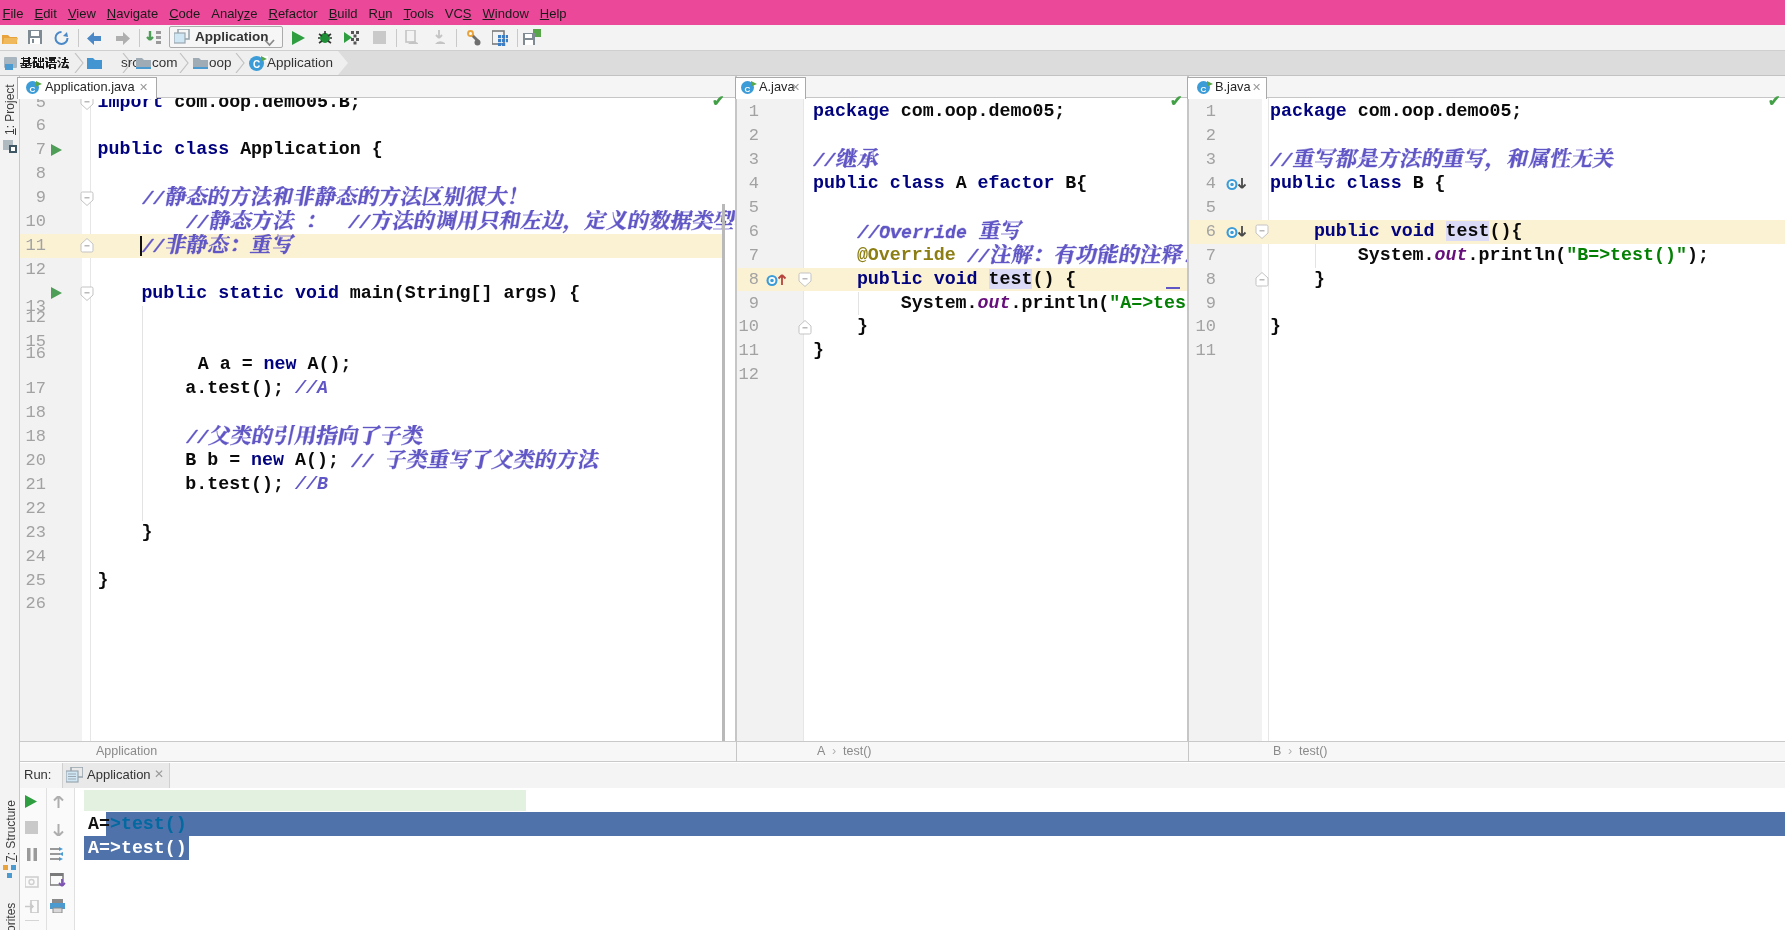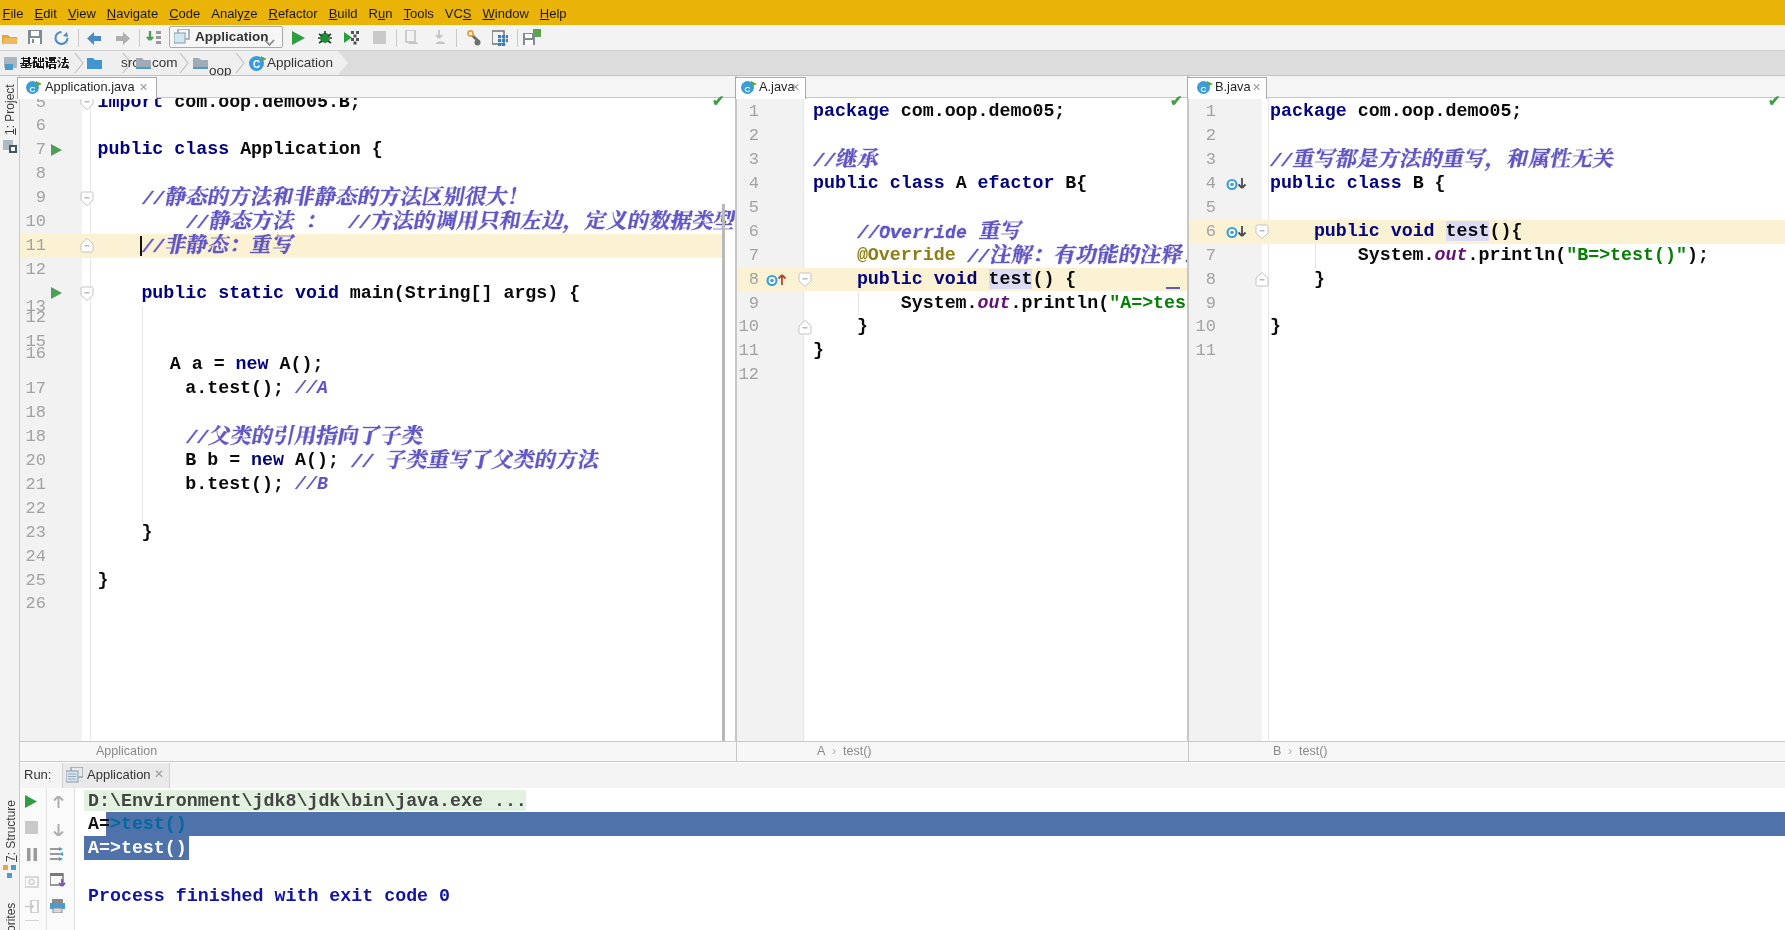--- a/index.html
+++ b/index.html
@@ -24,21 +24,21 @@
  font-size:12px;color:#3c3c3c;white-space:nowrap}
 .menu-item{display:inline-block;padding:0 5.5px;font-size:13px;color:#1a1a1a}
 .menu-item u{text-decoration:underline}
 .sep{position:absolute;width:1px;background:#c9c9c9}
 .crumbtxt{font-size:13.5px;color:#333}
 .tab{position:absolute;background:#fff;border:1px solid #a9a9a9;border-bottom:none;display:flex;align-items:center}
 .x{color:#9a9a9a;font-size:11px;font-weight:400}
 .bcrumb{font-size:12.5px;color:#8a8a8a}
 </style></head><body>
 <div id="w">
-<div class="abs" style="left:0;top:0;width:1785px;height:35px;background:#eab308;border-bottom:1px solid #D8D8D8">
+<div class="abs" style="left:0;top:0;width:1785px;height:35px;background:#ec4899;border-bottom:1px solid #D8D8D8">
 <div style="position:absolute;left:-3px;top:4px"><span class="menu-item"><u>F</u>ile</span><span class="menu-item"><u>E</u>dit</span><span class="menu-item"><u>V</u>iew</span><span class="menu-item"><u>N</u>avigate</span><span class="menu-item"><u>C</u>ode</span><span class="menu-item">Analy<u>z</u>e</span><span class="menu-item"><u>R</u>efactor</span><span class="menu-item"><u>B</u>uild</span><span class="menu-item">R<u>u</u>n</span><span class="menu-item"><u>T</u>ools</span><span class="menu-item">VC<u>S</u></span><span class="menu-item"><u>W</u>indow</span><span class="menu-item"><u>H</u>elp</span></div>
 </div>
 <div class="abs" style="left:0;top:25px;width:1785px;height:26px;background:#F3F3F3;border-bottom:1px solid #CFCFCF">
 <div class="abs" style="left:2px;top:6px;width:16px;height:13px"><svg width="16" height="13">
           <path d="M0 3 L6 3 L8 5 L15 5 L15 12 L0 12 Z" fill="#E8A33D"></path>
           <path d="M2 6 L16 6 L14 12 L1 12 Z" fill="#F0B95C"></path>
         </svg></div>
 <div class="abs" style="left:28px;top:5px;width:15px;height:15px"><svg width="15" height="15">
           <rect x="0" y="0" width="14" height="14" fill="#7E8B95"></rect>
           <rect x="3" y="1" width="8" height="5" fill="#fff"></rect>
@@ -157,21 +157,21 @@
 <div class="abs crumbtxt" style="left:121px;top:4px">src</div>
 <div class="abs" style="left:136px;top:5px;width:15px;height:13px"><svg width="15" height="13">
           <path d="M0 1 L6 1 L8 3 L15 3 L15 12 L0 12 Z" fill="#9FACB5"></path>
           <rect x="0" y="10" width="15" height="2" fill="#4B9BD0"></rect>
         </svg></div>
 <div class="abs crumbtxt" style="left:152px;top:4px">com</div>
 <div class="abs" style="left:193px;top:5px;width:15px;height:13px"><svg width="15" height="13">
           <path d="M0 1 L6 1 L8 3 L15 3 L15 12 L0 12 Z" fill="#9FACB5"></path>
           <rect x="0" y="10" width="15" height="2" fill="#4B9BD0"></rect>
         </svg></div>
-<div class="abs crumbtxt" style="left:209px;top:12px">oop</div>
+<div class="abs crumbtxt" style="left:209px;top:4px">oop</div>
 <div class="abs" style="left:249px;top:5px;width:19px;height:15px"><svg width="19" height="15">
           <circle cx="7.5" cy="7.5" r="7.5" fill="#3C9CD7"></circle>
           <text x="7.5" y="11.5" text-anchor="middle" font-size="10" font-weight="bold" fill="#fff" font-family="Liberation Sans">C</text>
           <path d="M11 0 L19 0 L19 7 Z" fill="#fff"></path>
           <path d="M12 0 L18 3 L12 5.5 Z" fill="#57A64A"></path>
         </svg></div>
 <div class="abs crumbtxt" style="left:267px;top:4px">Application</div>
 </div>
 <div class="abs" style="left:0;top:76px;width:20px;height:854px;background:#F3F3F3;border-right:1px solid #C9C9C9"></div>
 <div class="vlabel" style="left:3px;top:135px"><u>1</u>: Project</div>
@@ -188,21 +188,21 @@
       </svg></div>
 <div class="vlabel" style="left:4px;top:952px">Favorites</div>
 <div class="abs" style="left:20px;top:98.0px;width:715px;height:643px;overflow:hidden;background:#fff">
 <div class="abs" style="left:0;top:0;width:62px;height:643px;background:#F2F2F2"></div>
 <div class="abs" style="left:70px;top:0;width:1px;height:643px;background:#E6E6E6"></div>
 <div class="caretline" style="left:0;top:135.9px;width:702px;height:23.9px"></div>
 <div class="abs" style="left:121.5px;top:207.6px;width:1px;height:215.1px;background:#E3E3E3"></div>
 <div class="cl" style="top:-7.5px;left:77.5px"><span class="kw">import</span> com.oop.demo05.B;</div>
 <div class="cl" style="top:183.7px;left:77.5px">    <span class="kw">public static void</span> main(String[] args) {</div>
 <div class="cl" style="top:40.3px;left:77.5px"><span class="kw">public class</span> Application {</div>
-<div class="cl" style="top:255.4px;left:62px">        A a = <span class="kw">new</span> A();</div>
+<div class="cl" style="top:255.4px;left:90px">        A a = <span class="kw">new</span> A();</div>
 <div class="cl" style="top:279.3px;left:77.5px">        a.test(); <span class="cmt">//A</span></div>
 <div class="cl" style="top:351.0px;left:77.5px">        B b = <span class="kw">new</span> A(); </div>
 <div class="cl" style="top:374.9px;left:77.5px">        b.test(); <span class="cmt">//B</span></div>
 <div class="cl" style="top:422.7px;left:77.5px">    }</div>
 <div class="cl" style="top:470.5px;left:77.5px">}</div>
 <div class="cl" style="top:88.1px;left:121.5px"><svg class="cm" style="margin-top:0px" width="389" height="26" viewBox="0 0 389 26">
           <path d="M0 18 10 5H12L2 18Z M11 18 21 5H23L13 18Z M38 0C37 2 35 5 34 6L33 6L32 7H31L31 5H34C34 5 35 5 35 5C34 4 33 3 33 3L32 5H31L32 3H35C35 3 35 3 36 3C35 2 34 1 34 1L33 2H32L32 1C33 1 33 1 33 0L30 0L29 2H26L26 3H29L29 5H26L26 5H29L28 7H25L25 8H34C35 8 35 8 35 8L34 7L35 6L35 7H37L36 10H33L32 8L30 9H28L26 8L24 20H24C25 20 26 19 26 19L27 15H30L29 17C29 17 29 17 29 17C28 17 27 17 27 17L27 18C28 18 28 18 28 18C28 19 28 19 28 20C31 20 31 19 31 17L33 10C33 10 33 10 33 10L33 10H36L36 13H33L33 14H36L35 17C35 17 35 17 35 17C34 17 33 17 33 17L33 17C33 18 34 18 34 18C34 19 34 19 34 20C36 20 37 19 37 17L38 14H40L39 15H40C41 15 42 15 42 14L43 10H44C44 10 45 10 45 10C44 9 44 8 44 8L43 10L43 7C44 7 44 7 44 7L43 5L41 6H39C40 5 42 4 43 3C43 3 43 3 44 3L42 1L40 2H39C39 2 40 2 40 1C41 1 41 1 41 1ZM39 10H40L40 13H38ZM39 10 39 7H41L40 10ZM31 10 30 12H27L28 10ZM27 12H30L30 14H27ZM40 3C40 4 39 5 38 6H35C36 5 37 4 38 3Z M54 12 50 12 49 17C49 19 50 19 52 19H55C59 19 60 19 60 18C60 17 60 17 60 17L60 14H60C59 16 59 16 58 17C58 17 58 17 58 17C57 17 56 17 55 17H53C52 17 52 17 52 17L53 13C53 13 53 13 54 12ZM49 12H48C48 14 47 15 46 16C45 16 44 17 44 17C45 18 46 18 46 18C48 17 49 15 49 12ZM61 12 60 13C61 14 62 16 62 17C64 19 67 14 61 12ZM54 11 54 11C55 12 55 14 55 15C57 17 60 13 54 11ZM65 2 63 4H57C58 3 58 2 59 1C59 1 59 1 60 0L56 0C56 1 55 2 55 4H47L47 4H55C53 7 50 10 45 12L45 12C49 11 52 10 54 8C55 9 56 10 56 11C58 12 60 8 55 7C56 6 57 5 57 4H58C58 8 60 10 63 12C64 11 65 10 66 10L66 9C63 9 59 7 58 4H66C66 4 67 4 67 4C66 3 65 2 65 2Z M78 8 78 8C78 10 79 11 79 13C81 15 84 10 78 8ZM76 1 73 0C73 1 72 3 72 4H72L69 3L66 19H67C68 19 69 19 69 18L69 17H72L72 18H72C73 18 74 18 74 18L77 5C77 5 78 5 78 5L76 3L74 4H73C73 3 75 2 75 1C76 1 76 1 76 1ZM75 5 74 10H70L71 5ZM70 11H73L72 16H69ZM84 1 81 0C80 3 78 7 76 9L76 9C78 8 79 6 81 5H85C83 12 82 16 81 17C81 17 81 17 80 17C80 17 78 17 77 17L77 17C78 17 79 18 79 18C80 18 80 19 80 20C81 20 82 20 83 19C84 17 85 14 87 5C88 5 88 5 88 5L86 3L85 4H81C82 3 82 2 83 1C83 1 84 1 84 1Z M98 0 98 0C99 1 99 2 99 4C101 5 104 1 98 0ZM107 3 105 4H90L90 5H96C94 11 92 16 87 20L87 20C93 18 95 14 97 9H103C102 14 101 16 100 17C100 17 99 17 99 17C98 17 97 17 96 17L96 17C97 17 98 18 98 18C98 18 98 19 98 20C99 20 100 20 101 19C103 18 104 15 105 10C105 10 106 9 106 9L104 7L103 9H97C98 7 98 6 99 5H109C109 5 109 5 109 5C109 4 107 3 107 3Z M111 13C110 13 110 13 110 13L110 14C110 14 110 14 111 14C111 15 111 17 110 19C110 20 110 20 111 20C112 20 113 19 113 18C113 16 113 15 113 14C113 14 113 13 114 12C114 11 117 6 118 3L118 3C112 12 112 12 111 13C111 13 111 13 111 13ZM111 5 111 5C111 6 112 7 112 8C114 10 117 5 111 5ZM114 0 113 0C114 1 115 2 115 4C117 5 120 1 114 0ZM128 3 126 4H125L125 1C126 1 126 1 126 0L123 0L122 4H118L118 5H122L121 10H116L116 10H121C120 12 117 15 115 16C115 16 115 17 115 17L115 20C115 19 116 19 116 19C120 18 123 17 125 17C125 18 125 18 125 19C128 21 131 16 124 13L124 13C124 14 125 15 125 16C122 16 119 17 117 17C119 15 122 13 123 12C124 12 124 12 124 11L122 10H130C130 10 130 10 130 10C129 9 128 8 128 8L126 10H124L125 5H129C130 5 130 5 130 5C129 4 128 3 128 3Z M141 5 139 7H138L139 3C140 3 141 2 142 2C142 3 143 3 143 2L141 0C139 1 136 2 133 3L133 4C134 3 135 3 137 3L136 7H132L132 8H135C134 11 132 14 130 16L130 16C132 15 134 14 135 12L133 20H134C135 20 136 19 136 19L138 10C138 11 139 12 139 13C140 14 143 11 138 9L138 8H142C142 8 142 7 142 7C142 6 141 5 141 5ZM149 4 146 15H143L146 4ZM143 18 143 16H146L146 18H146C147 18 148 18 148 17L151 4C151 4 152 4 152 4L150 2L148 3H146L143 2L140 19H141C142 19 143 18 143 18Z M164 0 161 0 160 4H155L155 5H160L159 8H154L154 9H159L158 14H152L152 14H158L157 20H157C158 20 160 19 160 19L163 1C164 1 164 1 164 0ZM169 0 166 0 162 20H162C163 20 165 19 165 19L166 14H171C172 14 172 14 172 14C171 13 170 12 170 12L168 13H166L167 9H172C172 9 172 9 172 9C172 8 170 7 170 7L169 8H167L168 5H173C173 5 173 4 173 4C173 3 171 2 171 2L170 4H168L168 1C169 1 169 1 169 0Z M188 0C187 2 185 5 184 6L183 6L182 7H181L181 5H184C184 5 185 5 185 5C184 4 183 3 183 3L182 5H181L181 3H185C185 3 185 3 185 3C185 2 184 1 184 1L182 2H181L182 1C182 1 182 1 183 0L180 0L179 2H176L176 3H179L179 5H176L176 5H179L178 7H175L175 8H184C184 8 185 8 185 8L184 7L185 6L185 7H187L186 10H183L181 8L180 9H178L176 8L173 20H174C175 20 176 19 176 19L177 15H179L179 17C179 17 179 17 179 17C178 17 177 17 177 17L177 18C178 18 178 18 178 18C178 19 178 19 178 20C180 20 181 19 181 17L183 10C183 10 183 10 183 10L183 10H186L186 13H183L183 14H185L185 17C185 17 185 17 184 17C184 17 182 17 182 17L182 17C183 18 183 18 184 18C184 19 184 19 184 20C186 20 187 19 187 17L188 14H189L189 15H190C191 15 191 15 192 14L192 10H194C194 10 194 10 195 10C194 9 193 8 193 8L193 10L193 7C193 7 194 7 194 7L192 5L191 6H189C190 5 192 4 193 3C193 3 193 3 194 3L192 1L190 2H189C189 2 190 2 190 1C190 1 191 1 191 1ZM188 10H190L190 13H188ZM189 10 189 7H191L190 10ZM180 10 180 12H177L178 10ZM177 12H180L179 14H177ZM190 3C190 4 189 5 188 6H185C186 5 187 4 188 3Z M203 12 200 12 199 17C199 19 199 19 202 19H205C209 19 210 19 210 18C210 17 210 17 209 17L210 14H210C209 16 208 16 208 17C208 17 208 17 207 17C207 17 206 17 205 17H203C202 17 202 17 202 17L203 13C203 13 203 13 203 12ZM198 12H198C198 14 196 15 195 16C195 16 194 17 194 17C194 18 195 18 196 18C197 17 199 15 198 12ZM210 12 210 13C211 14 212 16 212 17C214 19 217 14 210 12ZM204 11 204 11C205 12 205 14 205 15C207 17 210 13 204 11ZM215 2 213 4H207C208 3 208 2 208 1C209 1 209 1 209 0L206 0C206 1 205 2 205 4H197L197 4H204C203 7 200 10 195 12L195 12C199 11 202 10 204 8C205 9 205 10 206 11C207 12 210 8 205 7C206 6 206 5 207 4H208C208 8 210 10 213 12C214 11 214 10 215 10L216 9C212 9 209 7 208 4H216C216 4 216 4 217 4C216 3 215 2 215 2Z M228 8 228 8C228 10 229 11 229 13C230 15 234 10 228 8ZM226 1 223 0C222 1 222 3 221 4H221L219 3L216 19H216C217 19 218 19 218 18L219 17H222L222 18H222C223 18 224 18 224 18L227 5C227 5 227 5 228 5L226 3L224 4H222C223 3 224 2 225 1C225 1 226 1 226 1ZM224 5 223 10H220L221 5ZM220 11H223L222 16H219ZM234 1 231 0C229 3 228 7 226 9L226 9C228 8 229 6 231 5H235C233 12 232 16 231 17C231 17 231 17 230 17C230 17 228 17 227 17L227 17C228 17 229 18 229 18C230 18 230 19 229 20C231 20 232 20 233 19C234 17 235 14 237 5C237 5 238 5 238 5L236 3L234 4H231C232 3 232 2 233 1C233 1 234 1 234 1Z M248 0 248 0C248 1 249 2 249 4C251 5 254 1 248 0ZM257 3 255 4H239L239 5H245C244 11 242 16 237 20L237 20C242 18 245 14 247 9H252C251 14 250 16 250 17C249 17 249 17 249 17C248 17 247 17 246 17L246 17C247 17 247 18 248 18C248 18 248 19 248 20C249 20 250 20 251 19C252 18 253 15 255 10C255 10 256 9 256 9L254 7L252 9H247C248 7 248 6 248 5H259C259 5 259 5 259 5C258 4 257 3 257 3Z M260 13C260 13 259 13 259 13L259 14C260 14 260 14 260 14C261 15 261 17 260 19C260 20 260 20 261 20C262 20 263 19 263 18C263 16 263 15 263 14C263 14 263 13 263 12C264 11 267 6 268 3L268 3C262 12 262 12 261 13C261 13 261 13 260 13ZM261 5 261 5C261 6 262 7 262 8C264 10 266 5 261 5ZM263 0 263 0C264 1 265 2 265 4C267 5 269 1 263 0ZM278 3 276 4H274L275 1C276 1 276 1 276 0L273 0L272 4H268L268 5H272L271 10H265L265 10H271C269 12 267 15 265 16C265 16 264 17 264 17L265 20C265 19 265 19 266 19C270 18 273 17 275 17C275 18 275 18 275 19C278 21 281 16 274 13L273 13C274 14 274 15 275 16C272 16 269 17 266 17C269 15 271 13 273 12C273 12 274 12 274 11L271 10H279C280 10 280 10 280 10C279 9 278 8 278 8L276 10H273L274 5H279C280 5 280 5 280 5C279 4 278 3 278 3Z M300 0 298 2H287L284 1L281 18C281 18 280 18 280 18L282 20L283 19H299C299 19 299 19 299 18C299 17 297 16 297 16L296 18H283L286 2H301C301 2 302 2 302 2C301 1 300 0 300 0ZM299 5 296 3C295 5 294 7 293 8C292 7 290 6 288 5L288 5C289 6 290 8 291 10C289 12 287 14 285 16L285 16C288 15 290 13 292 11C293 13 294 14 294 15C296 16 298 13 295 9C296 8 297 7 298 5C299 5 299 5 299 5Z M324 1 321 0 318 17C318 17 317 17 317 17C317 17 314 17 314 17L314 17C315 17 316 18 316 18C316 18 316 19 316 20C319 20 320 19 320 17L323 1C324 1 324 1 324 1ZM319 2 316 2 314 15H314C315 15 316 15 316 14L318 3C319 3 319 2 319 2ZM311 7H307L308 2H312ZM306 1 304 9H304C306 9 306 8 306 8L307 7H311L311 8H311C312 8 313 8 313 8L314 3C315 2 315 2 315 2L313 0L312 2H308ZM310 8 307 8C306 8 306 9 306 10H303L303 11H306C305 14 303 18 301 20L301 20C305 18 307 15 308 11H310C309 15 309 17 308 17C308 17 308 17 308 17C307 17 306 17 306 17L305 17C306 18 307 18 307 18C307 19 307 19 307 20C308 20 309 20 309 19C311 18 312 16 313 11C313 11 313 11 314 11L312 9L310 10H308L309 8C309 8 310 8 310 8Z M333 2 330 0C329 2 327 4 325 6L325 6C327 5 330 3 332 2C333 2 333 2 333 2ZM343 12 341 10C340 11 339 12 338 13C337 12 337 11 337 9H340L340 10H340C341 10 342 10 342 10L344 2C344 2 344 2 345 2L343 0L341 1H336L334 0L331 16C331 17 331 17 330 17L330 20C331 20 331 20 331 19C333 18 335 17 336 16L336 16L333 17L335 9H336C336 15 337 18 340 20C341 18 342 18 343 17L343 17C341 17 339 15 338 14C340 13 341 13 342 12C343 12 343 12 343 12ZM336 3 336 2H341L341 5H335ZM335 6H341L340 9H335ZM330 9 329 8C330 8 331 7 332 6C332 6 332 6 333 6L330 4C329 7 326 10 323 12L323 13C325 12 326 11 327 10L325 20H325C326 20 327 19 328 19L329 9C330 9 330 9 330 9Z M355 0C355 2 355 4 354 6H346L346 7H354C352 12 350 16 343 20L343 20C352 17 355 13 356 7C356 12 357 17 361 20C362 18 363 18 364 17L364 17C359 15 357 11 357 7H365C366 7 366 7 366 7C365 6 364 4 364 4L362 6H357C357 5 358 3 358 1C359 1 359 1 359 0Z M370 18C371 18 372 17 372 17C372 16 371 15 370 15C369 15 369 16 368 17C368 17 369 18 370 18ZM370 13H371L372 10C373 6 374 4 374 3C374 2 374 1 373 1C372 1 371 2 371 3C371 4 371 6 371 10Z" fill="#6156C5" stroke="#6156C5" stroke-width="0.4"></path>
         </svg></div>
 <div class="cl" style="top:112.0px;left:165.5px"><svg class="cm" style="margin-top:0px" width="594" height="26" viewBox="0 0 594 26">
           <path d="M0 18 10 5H12L2 18Z M11 18 21 5H23L13 18Z M38 0C37 2 35 5 34 6L33 6L32 7H31L31 5H34C34 5 35 5 35 5C34 4 33 3 33 3L32 5H31L32 3H35C35 3 35 3 36 3C35 2 34 1 34 1L33 2H32L32 1C33 1 33 1 33 0L30 0L29 2H26L26 3H29L29 5H26L26 5H29L28 7H25L25 8H34C35 8 35 8 35 8L34 7L35 6L35 7H37L36 10H33L32 8L30 9H28L26 8L24 20H24C25 20 26 19 26 19L27 15H30L29 17C29 17 29 17 29 17C28 17 27 17 27 17L27 18C28 18 28 18 28 18C28 19 28 19 28 20C31 20 31 19 31 17L33 10C33 10 33 10 33 10L33 10H36L36 13H33L33 14H36L35 17C35 17 35 17 35 17C34 17 33 17 33 17L33 17C33 18 34 18 34 18C34 19 34 19 34 20C36 20 37 19 37 17L38 14H40L39 15H40C41 15 42 15 42 14L43 10H44C44 10 45 10 45 10C44 9 44 8 44 8L43 10L43 7C44 7 44 7 44 7L43 5L41 6H39C40 5 42 4 43 3C43 3 43 3 44 3L42 1L40 2H39C39 2 40 2 40 1C41 1 41 1 41 1ZM39 10H40L40 13H38ZM39 10 39 7H41L40 10ZM31 10 30 12H27L28 10ZM27 12H30L30 14H27ZM40 3C40 4 39 5 38 6H35C36 5 37 4 38 3Z M54 12 50 12 49 17C49 19 50 19 52 19H55C59 19 60 19 60 18C60 17 60 17 60 17L60 14H60C59 16 59 16 58 17C58 17 58 17 58 17C57 17 56 17 55 17H53C52 17 52 17 52 17L53 13C53 13 53 13 54 12ZM49 12H48C48 14 47 15 46 16C45 16 44 17 44 17C45 18 46 18 46 18C48 17 49 15 49 12ZM61 12 60 13C61 14 62 16 62 17C64 19 67 14 61 12ZM54 11 54 11C55 12 55 14 55 15C57 17 60 13 54 11ZM65 2 63 4H57C58 3 58 2 59 1C59 1 59 1 60 0L56 0C56 1 55 2 55 4H47L47 4H55C53 7 50 10 45 12L45 12C49 11 52 10 54 8C55 9 56 10 56 11C58 12 60 8 55 7C56 6 57 5 57 4H58C58 8 60 10 63 12C64 11 65 10 66 10L66 9C63 9 59 7 58 4H66C66 4 67 4 67 4C66 3 65 2 65 2Z M77 0 77 0C77 1 78 2 78 4C80 5 83 1 77 0ZM86 3 84 4H68L68 5H74C73 11 71 16 65 20L65 20C71 18 74 14 76 9H81C80 14 79 16 78 17C78 17 78 17 78 17C77 17 75 17 74 17L74 17C75 17 76 18 76 18C77 18 77 19 77 20C78 20 79 20 80 19C81 18 82 15 84 10C84 10 84 9 85 9L83 7L81 9H76C76 7 77 6 77 5H87C88 5 88 5 88 5C87 4 86 3 86 3Z M89 13C89 13 88 13 88 13L88 14C89 14 89 14 89 14C90 15 89 17 89 19C89 20 89 20 89 20C91 20 91 19 92 18C92 16 91 15 92 14C92 14 92 13 92 12C93 11 95 6 97 3L97 3C91 12 91 12 90 13C90 13 90 13 89 13ZM90 5 89 5C90 6 91 7 91 8C93 10 95 5 90 5ZM92 0 92 0C93 1 93 2 93 4C95 5 98 1 92 0ZM107 3 105 4H103L104 1C105 1 105 1 105 0L102 0L101 4H97L97 5H101L100 10H94L94 10H99C98 12 96 15 94 16C94 16 93 17 93 17L94 20C94 19 94 19 94 19C98 18 102 17 104 17C104 18 104 18 104 19C106 21 109 16 102 13L102 13C103 14 103 15 104 16C100 16 97 17 95 17C98 15 100 13 102 12C102 12 103 12 103 11L100 10H108C108 10 109 10 109 10C108 9 107 8 107 8L105 10H102L103 5H108C108 5 109 5 109 5C108 4 107 3 107 3Z M124 17C126 17 127 17 127 16C127 15 126 14 125 14C124 14 123 15 123 16C123 17 123 17 124 17ZM126 9C127 9 128 8 128 7C129 6 128 5 127 5C126 5 125 6 125 7C124 8 125 9 126 9Z M162 18 172 5H174L164 18Z M173 18 183 5H185L175 18Z M196 0 196 0C196 1 197 2 197 4C199 5 202 1 196 0ZM205 3 203 4H187L187 5H193C192 11 190 16 185 20L185 20C190 18 193 14 195 9H200C199 14 198 16 198 17C197 17 197 17 197 17C196 17 195 17 194 17L194 17C195 17 195 18 196 18C196 18 196 19 196 20C197 20 198 20 199 19C200 18 201 15 203 10C203 10 204 9 204 9L202 7L200 9H195C196 7 196 6 196 5H207C207 5 207 5 207 5C206 4 205 3 205 3Z M208 13C208 13 207 13 207 13L207 14C208 14 208 14 208 14C209 15 209 17 208 19C208 20 208 20 209 20C210 20 211 19 211 18C211 16 211 15 211 14C211 14 211 13 211 12C212 11 215 6 216 3L216 3C210 12 210 12 209 13C209 13 209 13 208 13ZM209 5 209 5C209 6 210 7 210 8C212 10 214 5 209 5ZM211 0 211 0C212 1 213 2 213 4C215 5 217 1 211 0ZM226 3 224 4H222L223 1C224 1 224 1 224 0L221 0L220 4H216L216 5H220L219 10H213L213 10H219C217 12 215 15 213 16C213 16 212 17 212 17L213 20C213 19 213 19 214 19C218 18 221 17 223 17C223 18 223 18 223 19C226 21 229 16 222 13L221 13C222 14 222 15 223 16C220 16 217 17 214 17C217 15 219 13 221 12C221 12 222 12 222 11L219 10H227C228 10 228 10 228 10C227 9 226 8 226 8L224 10H221L222 5H227C228 5 228 5 228 5C227 4 226 3 226 3Z M240 8 240 8C240 10 241 11 241 13C243 15 246 10 240 8ZM238 1 235 0C235 1 234 3 234 4H234L231 3L228 19H229C230 19 231 19 231 18L231 17H234L234 18H234C235 18 236 18 236 18L239 5C239 5 240 5 240 5L238 3L236 4H235C235 3 237 2 237 1C238 1 238 1 238 1ZM237 5 236 10H232L233 5ZM232 11H235L234 16H231ZM246 1 243 0C242 3 240 7 238 9L238 9C240 8 241 6 243 5H247C245 12 244 16 243 17C243 17 243 17 242 17C242 17 240 17 239 17L239 17C240 17 241 18 241 18C242 18 242 19 242 20C243 20 244 20 245 19C246 17 247 14 249 5C250 5 250 5 250 5L248 3L247 4H243C244 3 244 2 245 1C245 1 246 1 246 1Z M254 0 253 0C254 1 255 3 255 4C257 5 259 1 254 0ZM259 1 258 9C257 10 257 12 257 13L257 13L254 14L256 7C256 7 257 6 257 6L255 4L254 6H251L251 6H254L252 15C252 15 252 16 251 16L252 19C252 19 253 18 253 18C254 16 256 14 257 14C256 16 255 18 253 20L253 20C258 17 259 13 260 9L261 2H269L268 8C267 8 266 7 266 7L265 8H265L265 6H267C268 6 268 6 268 5C267 5 267 4 267 4L266 5H265L266 3C266 3 266 3 266 3L264 3L263 5H261L261 6H263L263 8H260L260 9H267C267 9 267 9 267 9L266 17C266 17 266 17 265 17C265 17 263 17 263 17L263 17C264 18 264 18 264 18C265 19 265 19 265 20C267 20 268 19 268 17L271 3C271 2 272 2 272 2L270 0L269 2H262L259 1ZM262 14 262 11H264L263 14ZM261 16 261 15H263L263 16H263C264 16 265 16 265 16L266 11C266 11 267 11 267 11L265 9L264 10H262L261 9L259 16H259C260 16 261 16 261 16Z M277 7H281L280 12H276C277 11 277 9 277 8ZM277 7 278 2H282L281 7ZM276 2 275 8C274 12 273 16 270 20L270 20C273 18 275 15 276 12H280L279 20H279C280 20 281 19 281 19L283 12H287L286 17C286 17 286 17 286 17C285 17 283 17 283 17L283 17C284 17 284 18 285 18C285 18 285 19 285 20C288 19 288 18 289 17L291 3C292 3 292 2 292 2L290 0L289 2H279L276 1ZM288 7 287 12H283L284 7ZM288 7H284L285 2H289Z M305 13 304 13C306 15 308 17 309 19C311 21 314 15 305 13ZM299 12C297 15 294 18 291 20L291 20C295 19 299 16 301 14C302 14 302 14 302 14ZM298 2 296 13H296C297 13 298 12 298 12L299 11H308L307 12H308C309 12 310 12 310 12L312 3C312 3 313 3 313 3L311 1L309 2H301L298 1ZM299 10 300 3H309L308 10Z M324 5 322 7H322L323 3C324 3 324 2 325 2C326 3 326 3 327 2L324 0C322 1 319 2 316 3L316 4C317 3 319 3 320 3L319 7H315L315 8H319C317 11 315 14 313 16L313 16C315 15 317 14 318 12L317 20H317C318 20 319 19 319 19L321 10C322 11 322 12 322 13C324 14 326 11 321 9L322 8H325C325 8 326 7 326 7C325 6 324 5 324 5ZM332 4 330 15H327L329 4ZM326 18 327 16H330L329 18H330C331 18 332 18 332 17L334 4C335 4 335 4 335 4L333 2L332 3H329L327 2L324 19H324C325 19 326 18 326 18Z M345 0C344 1 344 3 343 5H337L337 5H343C341 10 338 15 334 19L334 19C338 17 341 14 343 11H346L345 18H338L338 19H354C354 19 354 19 354 19C353 18 352 16 352 16L350 18H347L349 11H354C354 11 354 11 354 10C354 10 352 8 352 8L350 10H343C344 9 345 7 346 5H356C357 5 357 5 357 5C356 4 355 3 355 3L353 5H346C346 3 347 2 347 1C348 1 348 1 348 0Z M361 0 361 0C361 2 362 4 362 5C364 7 367 2 361 0ZM373 0 370 0 370 2C369 3 369 4 369 5H365L365 5H369C368 9 366 13 363 16L363 16C368 14 370 9 371 5H375C374 10 373 12 372 13C372 13 372 13 371 13C371 13 370 13 369 13L369 13C370 13 370 14 371 14C371 15 371 15 371 16C372 16 373 16 374 15C375 14 376 11 377 6C377 6 378 6 378 5L376 3L375 5H371C372 4 372 3 372 3L372 1C373 1 373 1 373 0ZM359 15C358 16 357 17 356 17L357 20C357 20 357 20 357 19C358 18 360 16 361 16C361 15 361 15 361 16C363 18 364 19 368 19C370 19 373 19 374 19C374 18 375 17 376 17L376 17C374 17 372 17 370 17C365 17 363 17 362 15L363 8C364 8 364 8 364 8L362 6L361 7H358L358 8H361Z M380 19C379 19 378 18 378 17C378 16 379 15 380 15C381 15 382 16 382 17C381 19 380 22 377 23L377 22C379 21 380 20 380 19Z M410 0 410 0C411 1 411 2 411 3C413 5 417 0 410 0ZM416 6 415 7H404L404 8H409L408 16C406 16 406 15 405 14C406 13 406 12 406 11C407 11 407 11 407 10L404 10C403 13 402 17 398 20L398 20C401 19 403 17 405 15C405 18 408 19 413 19C414 19 416 19 417 19C417 18 418 17 419 17L419 17C418 17 415 17 413 17C412 17 411 17 410 17L411 12H417C417 12 417 12 417 12C417 11 416 10 416 10L414 12H411L412 8H418C418 8 418 8 418 7L417 6C418 6 420 5 420 5C421 5 421 5 421 4L419 2L418 4H405C405 3 405 3 405 2H404C404 3 403 4 402 5C402 5 401 6 401 6C401 7 402 8 403 7C404 7 405 6 405 4H418C418 5 417 6 417 6Z M431 0 430 0C431 2 432 4 431 6C434 8 437 3 431 0ZM441 2 438 1C436 5 434 9 431 12C429 10 427 6 427 2L427 2C427 7 428 11 430 14C427 16 424 18 420 20L420 20C424 19 428 17 431 15C432 17 434 19 437 20C438 19 439 18 440 18L440 18C437 17 435 15 433 14C436 11 438 7 440 3C441 3 441 2 441 2Z M454 8 454 8C454 10 455 11 455 13C457 15 460 10 454 8ZM452 1 449 0C449 1 448 3 448 4H448L445 3L442 19H443C444 19 445 19 445 18L445 17H448L448 18H448C449 18 450 18 450 18L453 5C453 5 454 5 454 5L452 3L450 4H449C449 3 451 2 451 1C452 1 452 1 452 1ZM451 5 450 10H446L447 5ZM446 11H449L448 16H445ZM460 1 457 0C456 3 454 7 452 9L452 9C454 8 455 6 457 5H461C459 12 458 16 457 17C457 17 457 17 456 17C456 17 454 17 453 17L453 17C454 17 455 18 455 18C456 18 456 19 456 20C457 20 458 20 459 19C460 17 461 14 463 5C464 5 464 5 464 5L462 3L461 4H457C458 3 458 2 459 1C459 1 460 1 460 1Z M477 1 474 1C474 2 473 3 473 4L473 4C474 4 475 3 476 2C476 2 477 2 477 1ZM467 1 467 1C467 2 468 3 468 4C469 5 472 2 467 1ZM475 3 474 4H472L473 1C473 1 474 0 474 0L471 0L470 4H466L466 5H469C468 7 466 9 464 10L465 10C466 9 468 8 469 7L469 10L468 9C468 10 468 11 467 12H464L464 12H467C466 13 465 14 465 15L465 15C466 15 467 16 468 16C467 18 465 19 463 20L463 20C466 19 468 18 470 17C470 18 471 18 471 18C472 19 474 17 472 16C473 15 473 14 474 13C474 13 475 13 475 12L473 11L472 12H469L470 11C471 11 471 11 471 10L469 10H469C470 10 471 9 471 9L472 6C472 7 473 8 473 9C475 10 477 6 472 5L472 5H476C477 5 477 5 477 5C476 4 475 3 475 3ZM472 12C471 13 471 14 470 15C469 15 468 15 467 15C468 14 468 13 469 12ZM482 1 479 0C478 4 476 8 474 11L475 11C475 10 476 9 477 9C477 11 477 12 477 14C476 16 473 18 470 20L470 20C473 19 476 18 478 16C478 18 479 19 481 20C481 19 482 18 483 18L483 18C482 17 480 16 479 14C482 12 483 9 484 5H485C485 5 486 5 486 5C485 4 484 3 484 3L482 5H479C480 4 481 2 481 1C482 1 482 1 482 1ZM479 5H481C481 8 480 10 478 12C478 11 478 9 477 8C478 7 479 6 479 5Z M497 2H504L503 5H497ZM485 10 486 13C486 13 486 13 487 13L488 12L487 17C487 17 487 17 487 17C486 17 484 17 484 17L484 17C485 18 486 18 486 18C486 19 486 19 486 20C488 20 489 19 489 17L491 10C492 10 493 9 494 9L494 8L491 9L492 6H494C494 6 494 6 494 5L494 7C493 11 492 16 489 19L489 20C493 17 495 13 496 10H499L498 13H497L495 12L493 20H494C495 20 496 19 496 19L496 18H501L501 20H501C502 20 503 19 503 19L504 14C504 14 505 14 505 14L503 12L502 13H500L501 10H505C506 10 506 10 506 10C505 9 504 8 504 8L503 9H501L502 7C502 7 502 7 502 7L500 6L499 9H496C496 9 496 8 496 7L496 6H503L503 7H504C504 7 506 6 506 6L506 2C507 2 507 2 507 2L505 0L504 2H498L495 1L494 5C494 4 493 3 493 3L492 5H492L492 1C493 1 493 1 493 0L490 0L489 5H487L487 6H489L488 10C487 10 486 10 485 10ZM496 18 497 14H502L501 18Z M512 1 512 1C513 2 513 3 514 4C516 6 518 1 512 1ZM526 3 524 5H521C522 4 524 3 525 2C526 2 526 2 526 2L523 1C523 2 521 4 520 5H519L520 1C521 1 521 1 521 0L518 0L517 5H509L509 6H515C513 8 510 10 507 11L507 12C511 11 514 9 516 7L516 10H516C517 10 518 10 518 10L519 6C521 8 523 9 524 11C526 12 528 7 519 6L519 6H527C528 6 528 5 528 5C527 4 526 3 526 3ZM525 11 523 13H517L518 11C518 11 519 11 519 11L515 11C515 11 515 12 515 13H507L507 13H514C513 16 511 18 505 20L505 20C514 19 516 17 517 13H517C518 17 520 19 524 20C524 19 525 18 526 18L526 17C522 17 519 16 518 13H526C526 13 527 13 527 13C526 12 525 11 525 11Z M547 0 545 10C545 10 545 10 545 10C544 10 543 10 543 10L543 10C544 10 544 10 544 11C544 11 544 12 544 12C547 12 547 11 548 10L549 1C550 1 550 1 550 1ZM537 2 536 6H534L534 5L535 2ZM527 19 527 19H546C547 19 547 19 547 19C546 18 545 17 545 17L543 19H538L539 15H545C546 15 546 15 546 14C545 14 544 12 544 12L542 14H539L540 12C540 12 540 12 540 11L537 11L538 6H541C541 6 541 6 542 6L541 9H541C542 9 543 9 543 9L545 2C545 2 545 2 545 1L542 1L542 6C541 5 540 4 540 4L538 6L539 2H541C542 2 542 2 542 2C541 1 540 0 540 0L538 2H531L531 2H533L532 5L532 6H530L530 6H532C531 8 530 11 528 12L528 13C532 11 534 8 534 6H536L535 12H535C536 12 537 12 537 12L537 14H530L530 15H536L536 19Z M562 7H567L566 12H561ZM562 7 563 2H568L567 7ZM561 12H566L565 17H560ZM561 2 557 20H558C559 20 560 19 560 19L560 18H565L565 20H565C566 20 567 19 567 19L570 3C571 3 571 3 571 2L569 0L568 2H563L561 1ZM555 0 554 5H551L551 6H554C553 9 551 12 549 15L549 15C551 14 552 13 553 11L551 20H552C553 20 554 19 554 19L556 8C557 9 557 10 557 11C558 13 561 9 556 8L557 6H559C560 6 560 6 560 5C559 5 558 4 558 4L557 5H557L558 1C558 1 558 1 558 0Z M578 0 577 0C578 1 579 3 579 4C581 6 584 1 578 0ZM589 9 587 10H582C582 10 583 9 583 9L583 6H590C591 6 591 6 591 5C590 4 589 3 589 3L587 5H584C586 4 588 2 589 1C589 1 589 1 590 1L586 0C586 1 585 4 584 5H574L574 6H581L580 9C580 9 580 10 580 10H572L572 11H579C578 14 576 17 569 20L570 20C578 18 581 15 582 11C582 16 584 18 587 20C588 19 589 18 590 17L590 17C586 16 583 14 582 11H591C591 11 591 11 591 11C590 10 589 9 589 9Z" fill="#6156C5" stroke="#6156C5" stroke-width="0.4"></path>
@@ -445,18 +445,16 @@
         <rect x="0" y="0" width="13" height="3" fill="#7a7a7a"></rect>
         <path d="M12 6 L12 13 M12 13 L9 10 M12 13 L15 10" stroke="#7C53B3" stroke-width="1.8" fill="none"></path>
       </svg></div>
 <div class="abs" style="left:50px;top:899px;width:16px;height:14px"><svg width="16" height="14">
         <rect x="2" y="0" width="11" height="4" fill="#8a8a8a"></rect>
         <rect x="0" y="4" width="15" height="6" fill="#4B9BD0"></rect>
         <rect x="3" y="9" width="9" height="5" fill="#D9D9D9" stroke="#8a8a8a" stroke-width="1"></rect>
       </svg></div>
 <div class="abs" style="left:51px;top:924px;width:14px;height:6px"></div>
 <div class="abs" style="left:84px;top:790px;width:442px;height:20.5px;background:#E3F1E1"></div>
-<div class="abs mono" style="left:88px;top:788.5px;height:24px;line-height:24px;color:#444">D:\Environment\jdk8\jdk\bin\java.exe ...</div>
 <div class="abs" style="left:106px;top:811.5px;width:1679px;height:24px;background:#4E72A9"></div>
 <div class="abs" style="left:84px;top:835.5px;width:105px;height:24px;background:#4E72A9"></div>
 <div class="abs mono" style="left:88px;top:811.5px;height:24px;line-height:24px;color:#111">A=<span style="color:#0369a1">&gt;test()</span></div>
 <div class="abs mono" style="left:88px;top:835.5px;height:24px;line-height:24px;color:#fff">A=&gt;test()</div>
-<div class="abs mono" style="left:88px;top:883.5px;height:24px;line-height:24px;color:#1013A8">Process finished with exit code 0</div>
 </div>
 </body></html>

